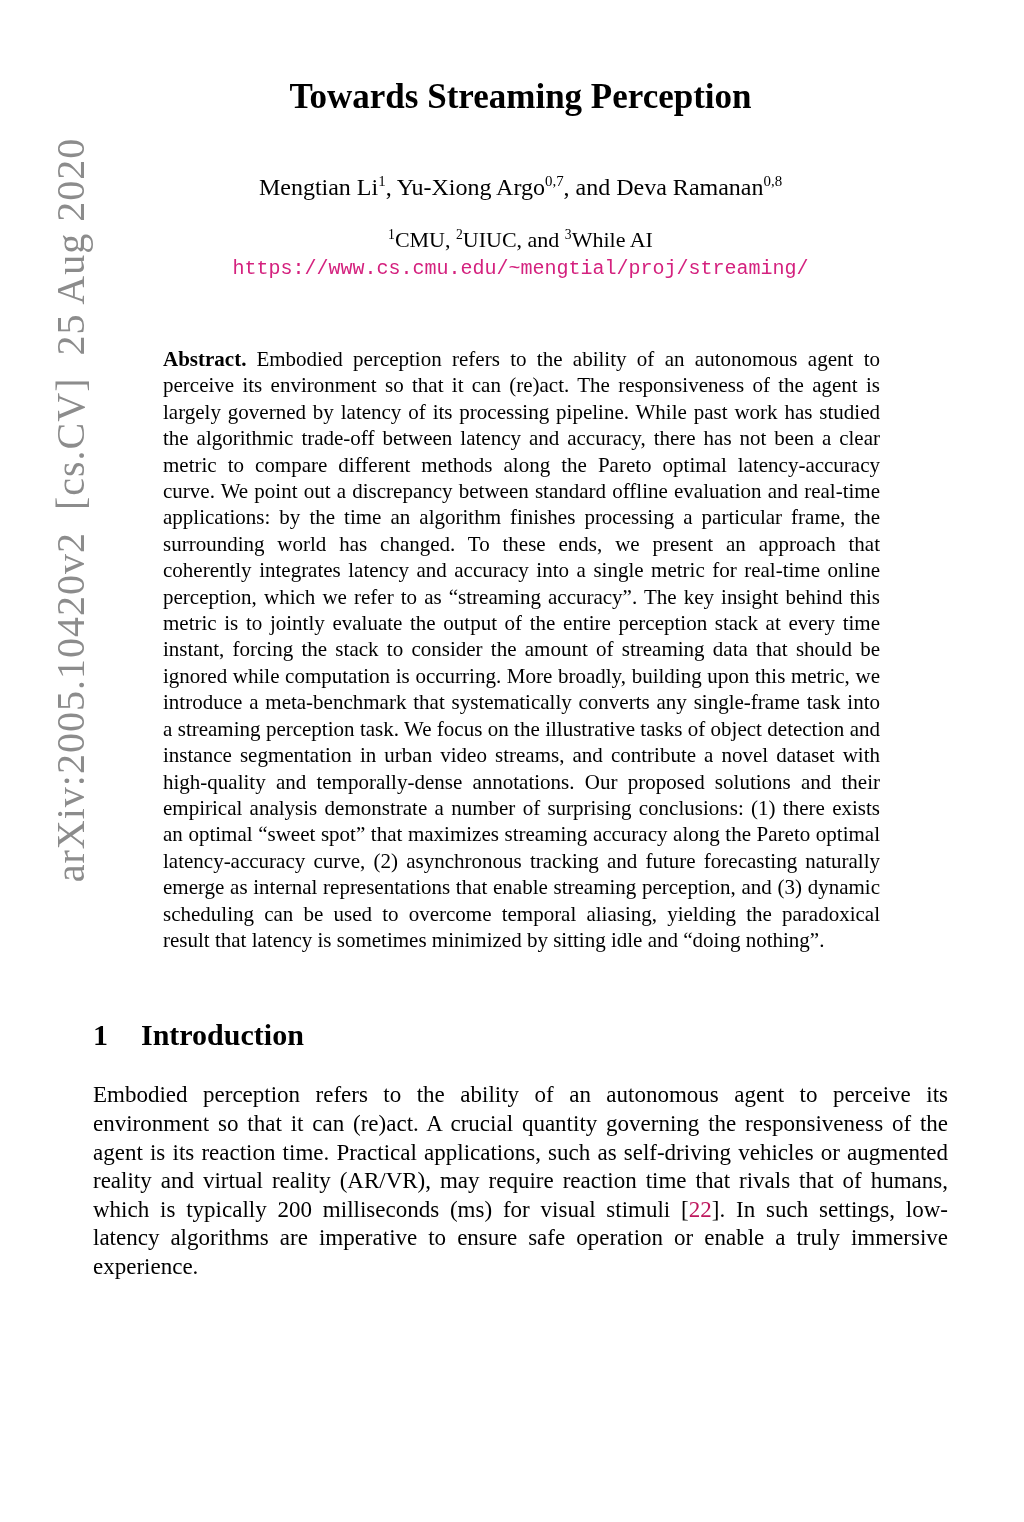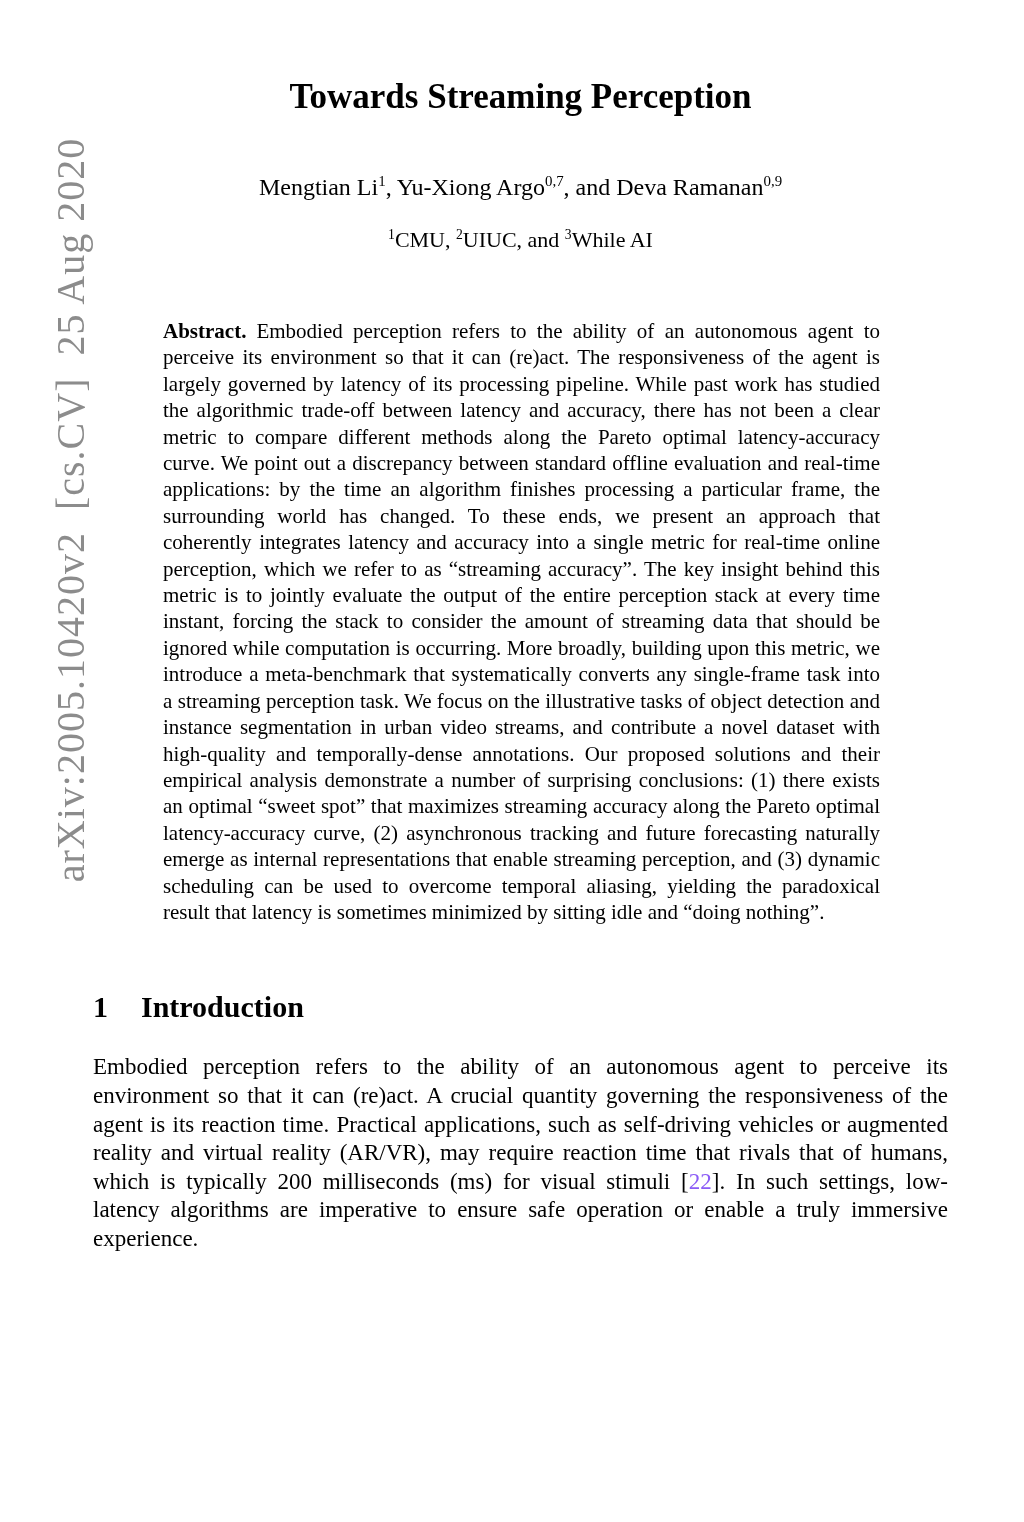--- a/index.html
+++ b/index.html
@@ -91,43 +91,46 @@
     font-size: 23px;
     line-height: 28.6px;
     text-align: justify;
     hyphens: none;
   }
   .body-p.indent {
     margin-top: 0;
     text-indent: 30px;
   }
   .cite {
-    color: #8b5cf6;
+    color: #be185d;
     text-decoration: none;
   }
 </style>
 </head>
 <body>
 
 <div class="page">
 
   <div class="watermark">arXiv:2005.10420v2  [cs.CV]  25 Aug 2020</div>
 
   <div class="content">
 
     <h1 class="title">Towards Streaming Perception</h1>
 
     <div class="authors">
-      <span>Mengtian Li</span><sup>1</sup><span>, </span><span>Yu-Xiong Argo</span><sup>0,7</sup><span>, and </span><span>Deva Ramanan</span><sup>0,9</sup>
+      <span>Mengtian Li</span><sup>1</sup><span>, </span><span>Yu-Xiong Argo</span><sup>0,7</sup><span>, and </span><span>Deva Ramanan</span><sup>0,8</sup>
     </div>
 
     <div class="affils">
       <sup>1</sup><span>CMU, </span><sup>2</sup><span>UIUC, and </span><sup>3</sup><span>While AI</span>
     </div>
 
+    <div class="url-line">
+      <a href="#">https://www.cs.cmu.edu/~mengtial/proj/streaming/</a>
+    </div>
 
     <div class="abstract">
       <span class="abs-label">Abstract.</span><span>Embodied perception refers to the ability of an autonomous agent to perceive its environment so that it can (re)act. The responsiveness of the agent is largely governed by latency of its processing pipeline. While past work has studied the algorithmic trade-off between latency and accuracy, there has not been a clear metric to compare different methods along the Pareto optimal latency-accuracy curve. We point out a discrepancy between standard offline evaluation and real-time applications: by the time an algorithm finishes processing a particular frame, the surrounding world has changed. To these ends, we present an approach that coherently integrates latency and accuracy into a single metric for real-time online perception, which we refer to as “streaming accuracy”. The key insight behind this metric is to jointly evaluate the output of the entire perception stack at every time instant, forcing the stack to consider the amount of streaming data that should be ignored while computation is occurring. More broadly, building upon this metric, we introduce a meta-benchmark that systematically converts any single-frame task into a streaming perception task. We focus on the illustrative tasks of object detection and instance segmentation in urban video streams, and contribute a novel dataset with high-quality and temporally-dense annotations. Our proposed solutions and their empirical analysis demonstrate a number of surprising conclusions: (1) there exists an optimal “sweet spot” that maximizes streaming accuracy along the Pareto optimal latency-accuracy curve, (2) asynchronous tracking and future forecasting naturally emerge as internal representations that enable streaming perception, and (3) dynamic scheduling can be used to overcome temporal aliasing, yielding the paradoxical result that latency is sometimes minimized by sitting idle and “doing nothing”.</span>
     </div>
 
     <h2 class="section-h">
       <span class="sec-num">1</span><span>Introduction</span>
     </h2>
 
     <p class="body-p">

